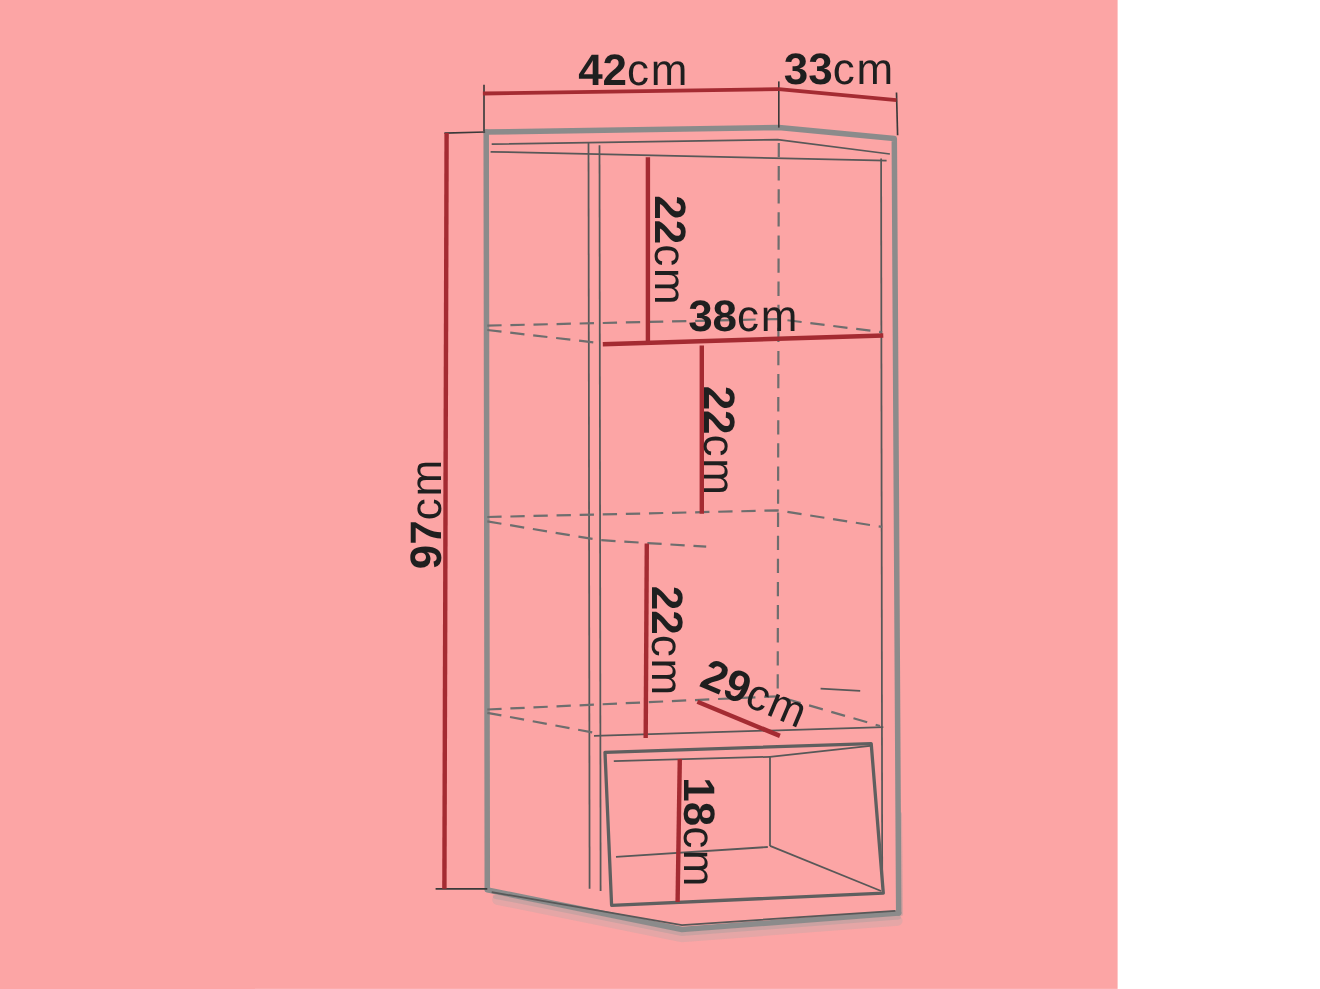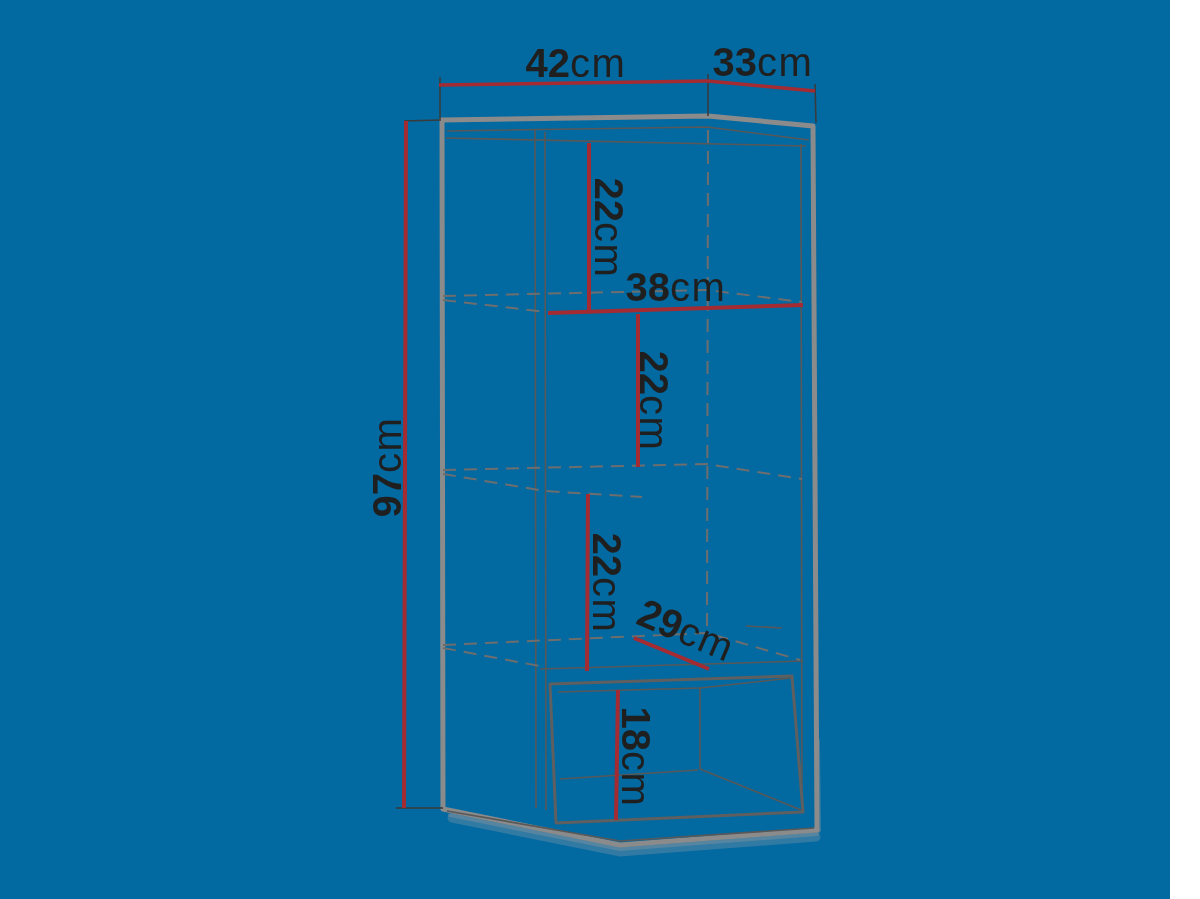--- a/index.html
+++ b/index.html
@@ -3,21 +3,21 @@
 <meta charset="utf-8">
 <style>
   :root{
     --red:#a42b32;
     --outline:#8b8b8b;
     --thin:#585858;
     --dash:#6e6e6e;
     --ink:#1f1f1f;
   }
   html,body{margin:0;padding:0;background:#ffffff;}
-  .stage{width:1170px;height:899px;position:relative;background:#0369a1;overflow:hidden;}
+  .stage{width:1016px;height:899px;position:relative;background:#fca5a5;overflow:hidden;}
   svg{display:block;}
   text{font-family:"Liberation Sans", sans-serif;fill:var(--ink);}
   .num{font-weight:700;font-size:40px;}
   .unit{font-weight:400;font-size:40px;letter-spacing:1.5px;}
   .sil{stroke:var(--outline);stroke-width:5;fill:none;stroke-linejoin:round;stroke-linecap:round;}
   .thin{stroke:var(--thin);stroke-width:1.6;fill:none;}
   .frame{stroke:#5f5f5f;stroke-width:3;fill:none;stroke-linejoin:round;}
   .dash{stroke:var(--dash);stroke-width:2;fill:none;stroke-dasharray:13 8;}
   .red{stroke:var(--red);stroke-width:4;fill:none;}
   .reddim{stroke:var(--red);stroke-width:3.5;fill:none;}

